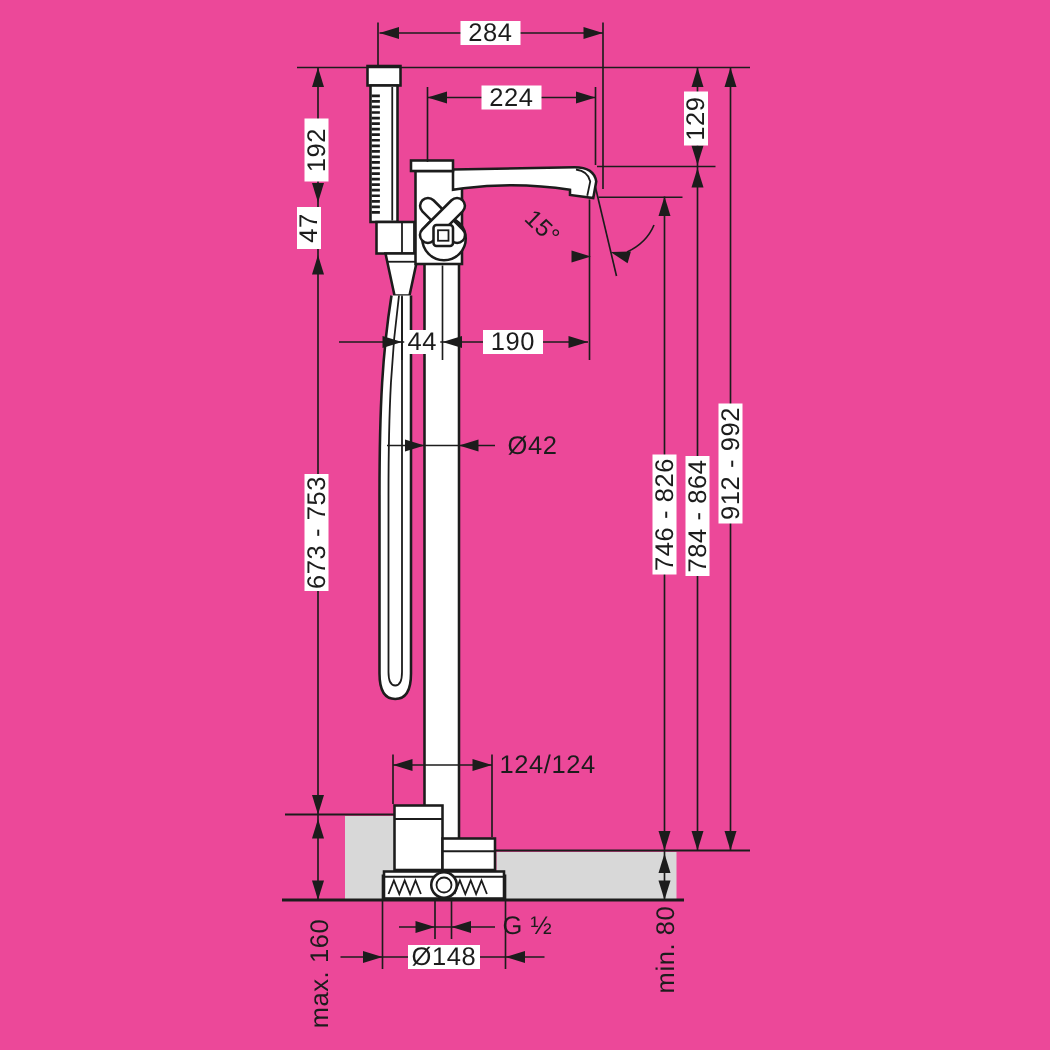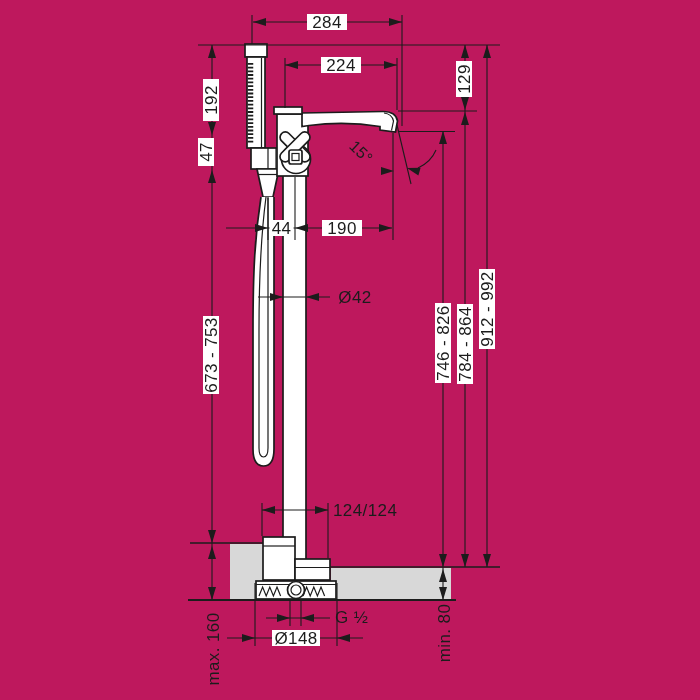--- a/index.html
+++ b/index.html
@@ -1,16 +1,16 @@
 <!DOCTYPE html>
 <html><head>
 <meta charset="utf-8">
 <style>
   html,body{margin:0;padding:0;background:#ffffff;}
-  .stage{width:700px;height:700px;position:relative;background:#be185d;}
+  .stage{width:700px;height:700px;position:relative;background:#ec4899;}
   svg{display:block;}
   .dim-text{font-family:"Liberation Sans",sans-serif;font-size:17px;fill:#1c1c1c;letter-spacing:.4px;}
   .dim-text-sm{font-family:"Liberation Sans",sans-serif;font-size:16px;fill:#1c1c1c;letter-spacing:.3px;}
   .dimline{stroke:#1c1c1c;stroke-width:1.1;fill:none;}
   .obj{stroke:#1c1c1c;stroke-width:1.7;fill:#ffffff;}
   .obj-thin{stroke:#1c1c1c;stroke-width:1.2;fill:none;}
   .arrow{fill:#1c1c1c;stroke:none;}
   .txtbg{fill:#ffffff;stroke:none;}
 </style>
 </head>

